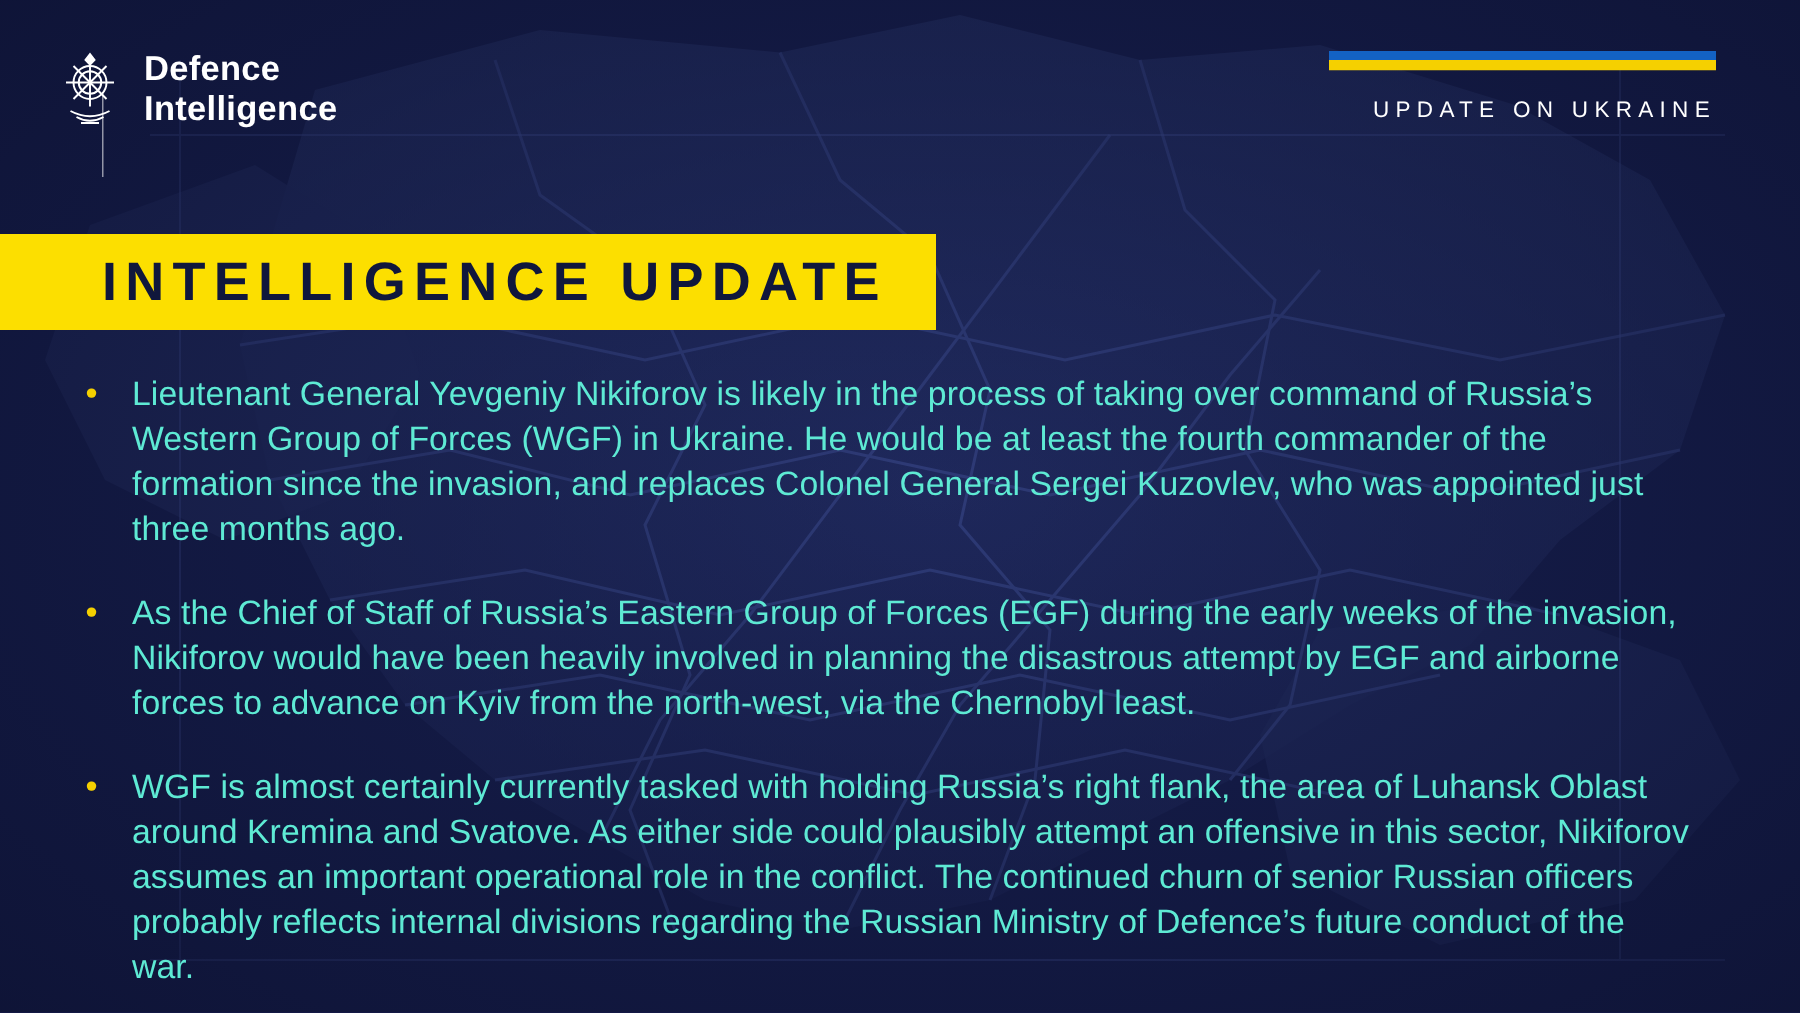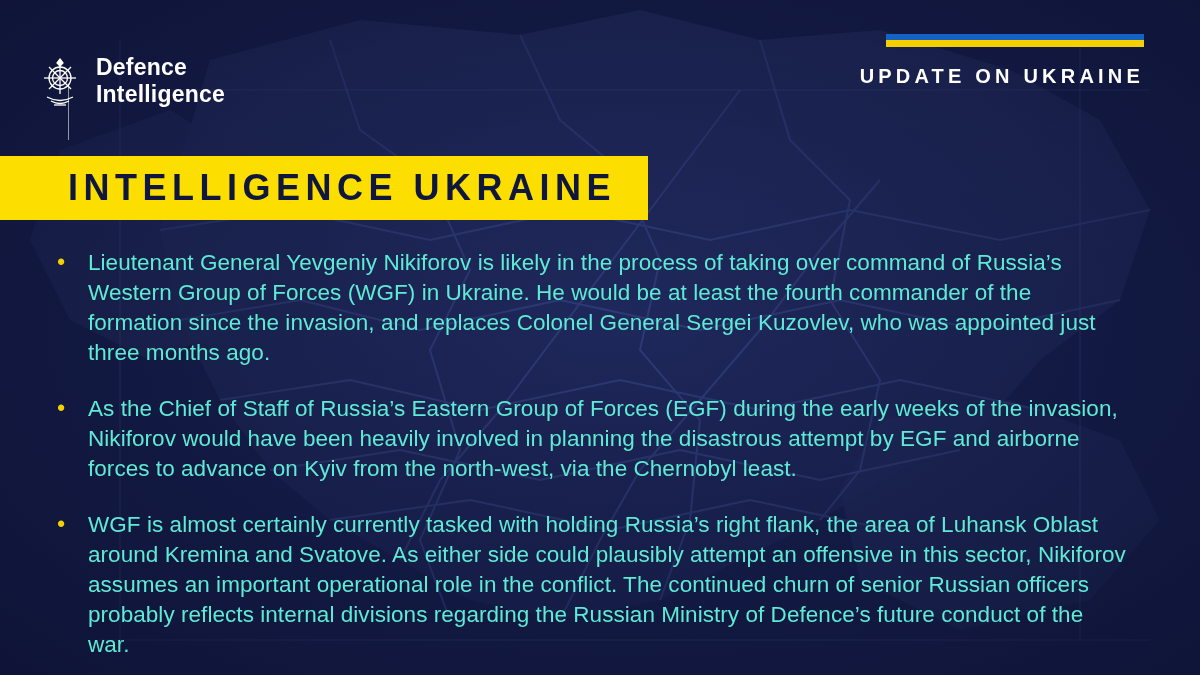--- a/index.html
+++ b/index.html
@@ -45,23 +45,22 @@
     position: absolute;
     top: 0; left: 0; right: 0;
     height: 140px;
   }
 
   .brand {
     position: absolute;
     left: 38px;
     top: 32px;
     display: flex;
-    align-items: flex-end;
+    align-items: center;
     gap: 14px;
-    margin-top: 22px;
   }
 
   .crest {
     width: 44px;
     height: 52px;
     display: block;
   }
 
   .brand-divider {
     position: absolute;
@@ -93,22 +92,22 @@
     height: 13px;
     margin-left: auto;
     margin-bottom: 18px;
     overflow: hidden;
   }
   .flag-bar .blue { height: 6px; background: #1362c4; }
   .flag-bar .yellow { height: 7px; background: #f5d000; }
 
   .update-on {
     color: #ffffff;
-    font-size: 20px;
-    font-weight: 700;
+    font-size: 15px;
+    font-weight: 400;
     letter-spacing: 4.2px;
     margin-bottom: 8px;
   }
 
   .update-date {
     color: #ffffff;
     font-size: 21px;
     font-style: italic;
     letter-spacing: 2.2px;
     font-family: "Liberation Serif", serif;
@@ -231,21 +230,21 @@
     <div class="header-right">
       <div class="flag-bar">
         <div class="blue"></div>
         <div class="yellow"></div>
       </div>
       <div class="update-on">UPDATE ON UKRAINE</div>
     </div>
   </div>
 
   <div class="banner">
-    <div class="banner-text">INTELLIGENCE UKRAINE</div>
+    <div class="banner-text">INTELLIGENCE UPDATE</div>
   </div>
 
   <div class="bullets">
 
     <div class="bullet">
       <div class="bullet-dot">•</div>
       <div class="bullet-text">Lieutenant General Yevgeniy Nikiforov is likely in the process of taking over command of Russia’s Western Group of Forces (WGF) in Ukraine. He would be at least the fourth commander of the formation since the invasion, and replaces Colonel General Sergei Kuzovlev, who was appointed just three months ago.</div>
     </div>
 
     <div class="bullet">

